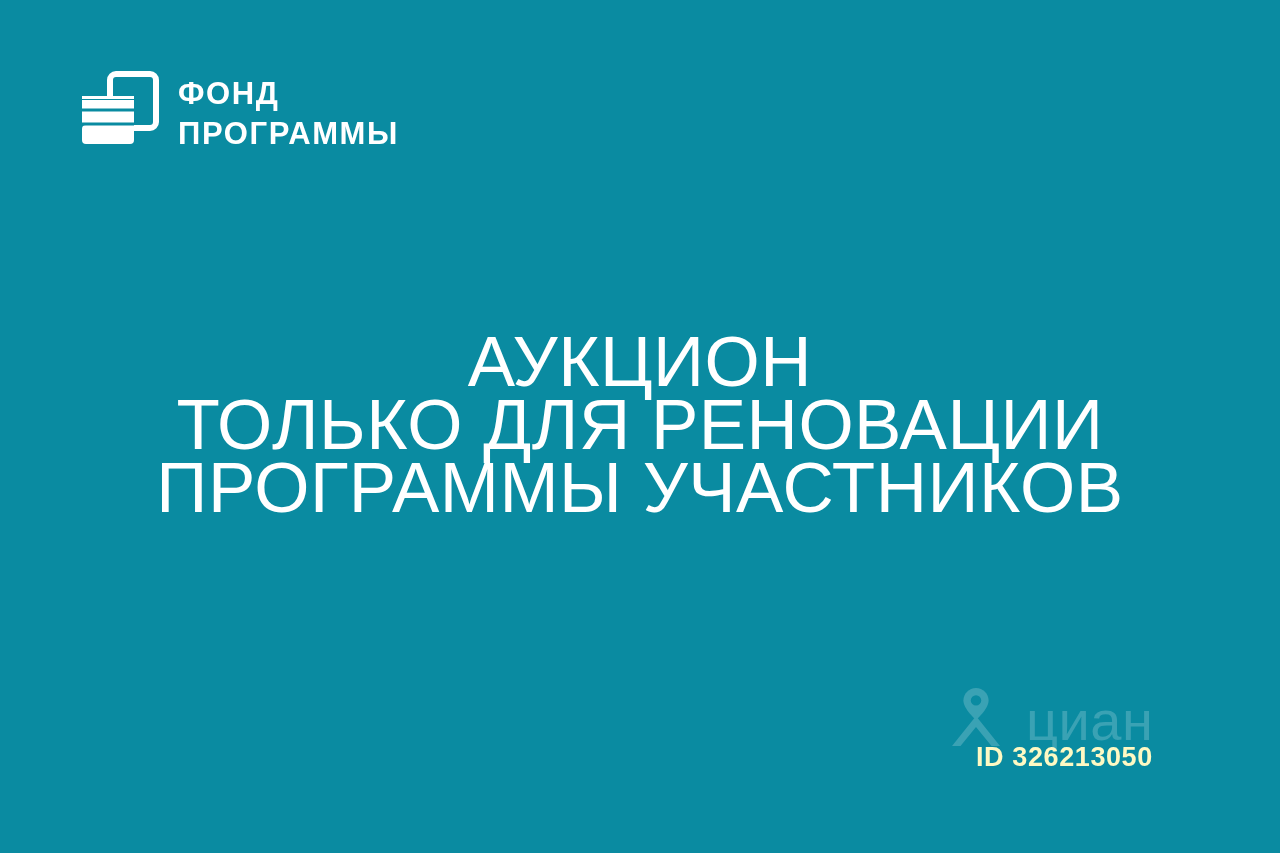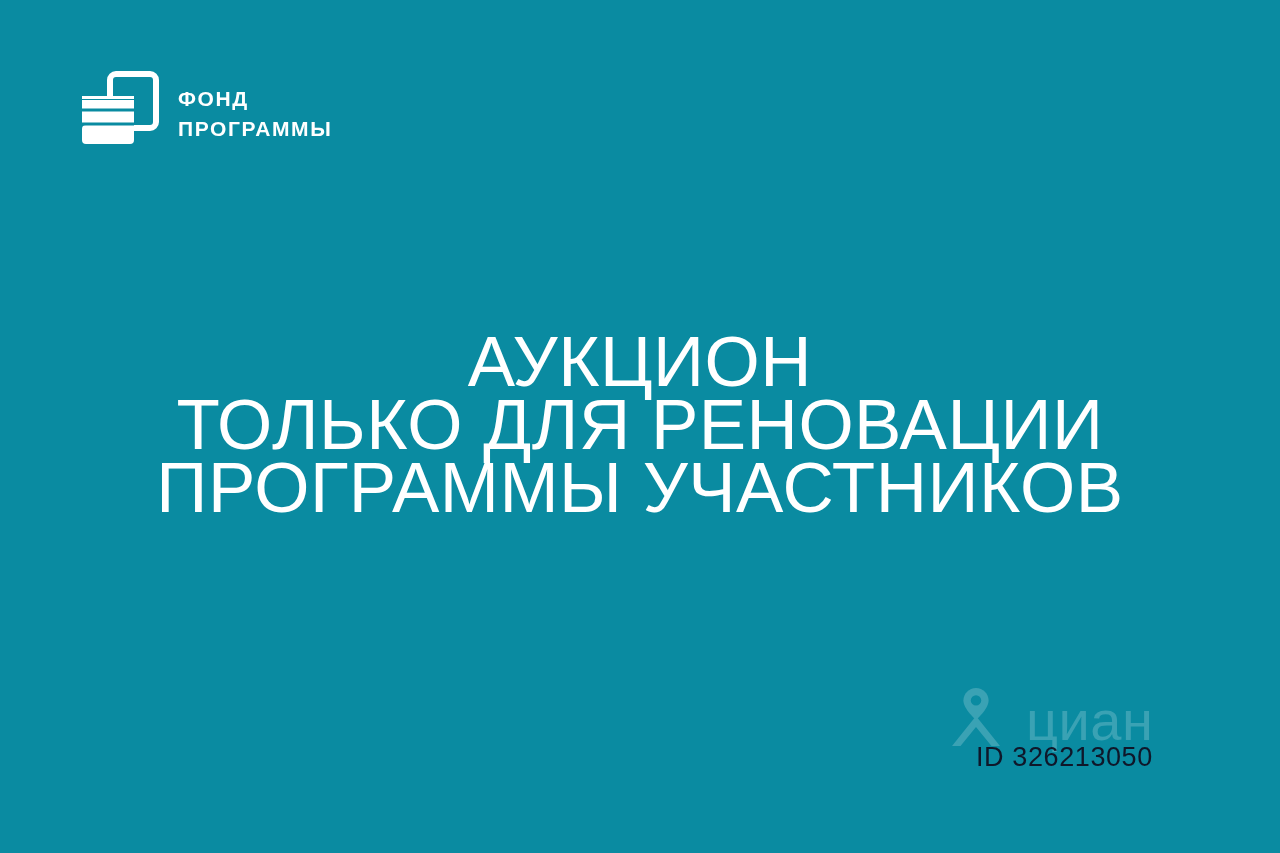--- a/index.html
+++ b/index.html
@@ -50,21 +50,21 @@
   .brand-words {
     display: flex;
     flex-direction: column;
     justify-content: center;
     line-height: 1.0;
   }
 
   .brand-words .line {
     color: #ffffff;
     font-weight: 700;
-    font-size: 21px;
+    font-size: 31px;
     letter-spacing: 1.6px;
     white-space: nowrap;
   }
 
   .brand-words .line-1 {
     margin-bottom: 9px;
   }
 
   
   .headline {
@@ -118,23 +118,23 @@
     color: #3aa2b4;
     font-size: 56px;
     font-weight: 400;
     line-height: 56px;
     letter-spacing: 0.5px;
     position: relative;
     top: 4px;
   }
 
   .wm-id {
-    color: #0f172a;
+    color: #fef9c3;
     font-size: 27px;
-    font-weight: 400;
+    font-weight: 700;
     letter-spacing: 0.6px;
     position: relative;
     top: -6px;
     left: 26px;
     white-space: nowrap;
   }
 </style>
 </head>
 <body>
 

